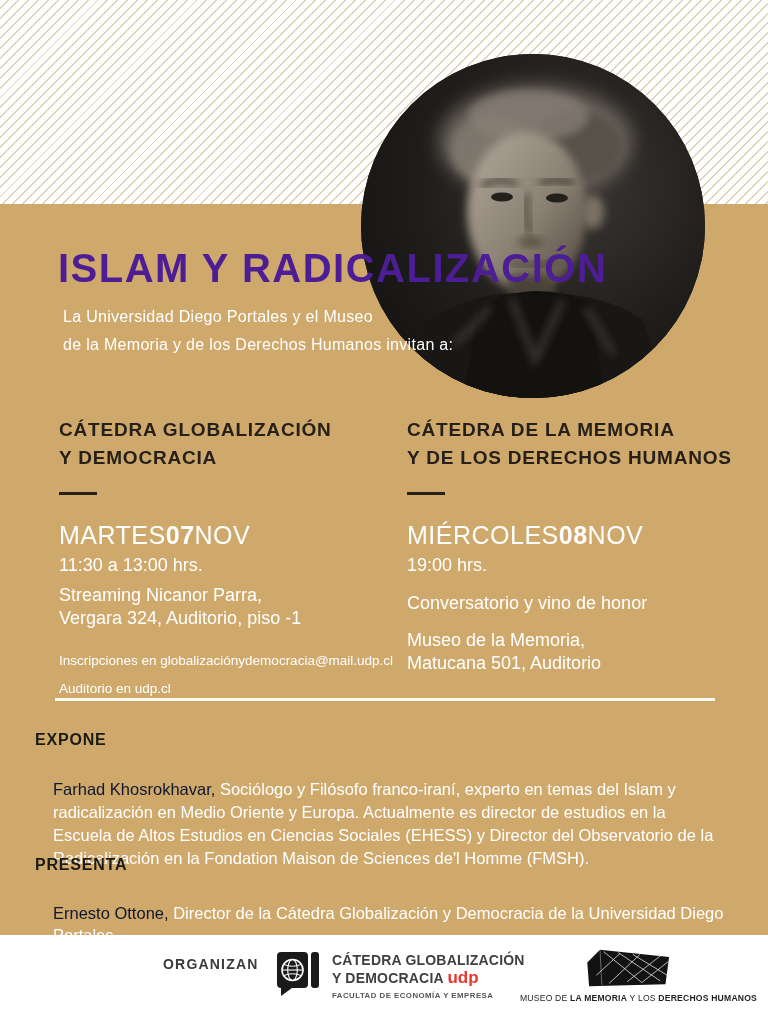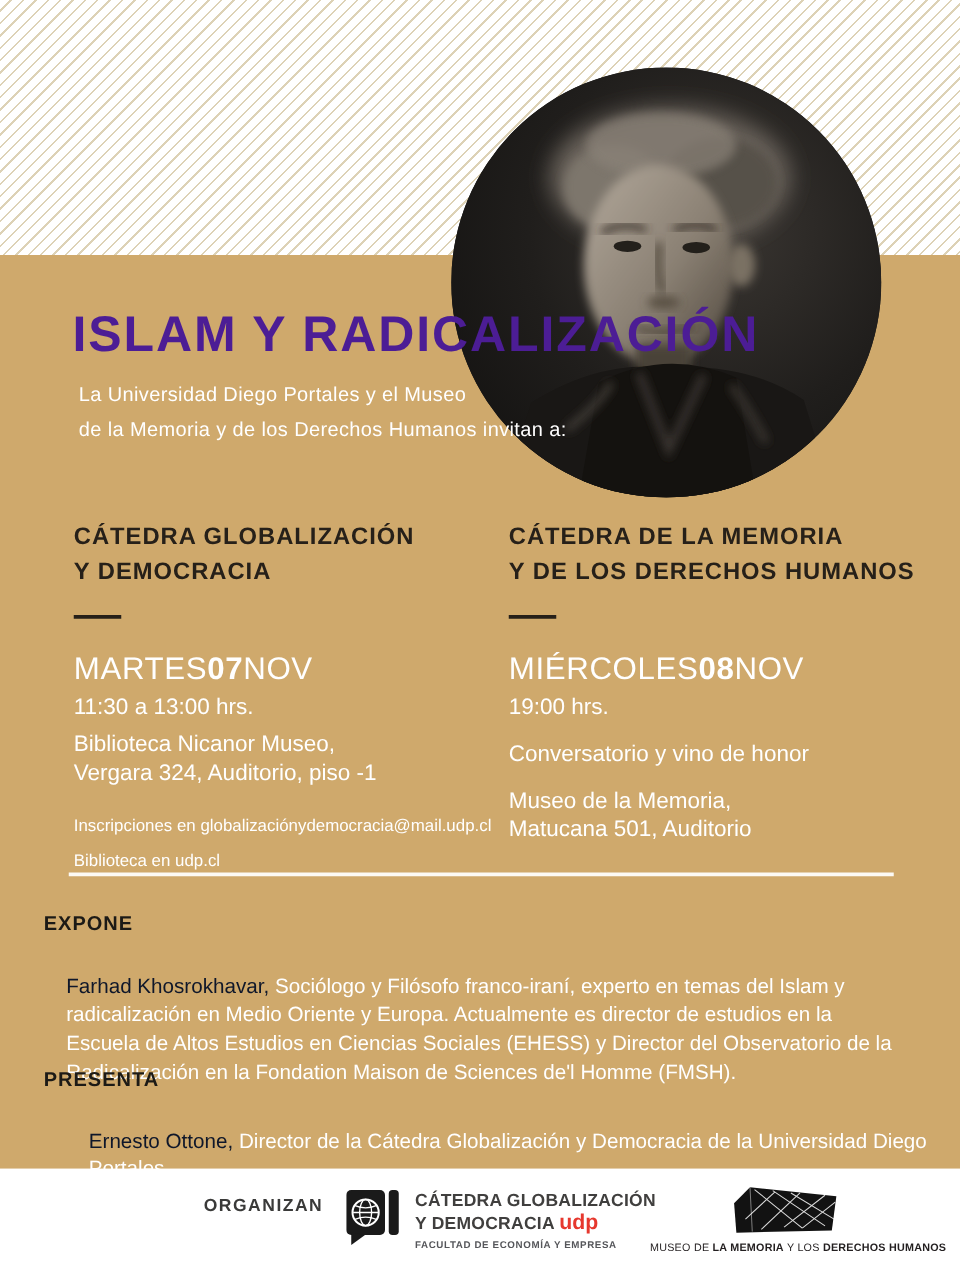--- a/index.html
+++ b/index.html
@@ -67,21 +67,21 @@
     color:#1c1a16;font-size:16px;font-weight:700;letter-spacing:0.8px;
   }
   .expone-heading{top:731px;}
   .presenta-heading{top:856px;}
   .bio{
     position:absolute;left:53px;top:761px;width:662px;z-index:3;
     color:#ffffff;font-size:16.5px;line-height:23px;
   }
   .bio .bold-name,.presenta-line .bold-name{color:#0f172a;font-weight:400;}
   .presenta-line{
-    position:absolute;left:71px;top:885px;width:680px;z-index:3;
+    position:absolute;left:53px;top:885px;width:680px;z-index:3;
     color:#ffffff;font-size:16.5px;line-height:22px;
   }
   
   .footer{position:absolute;left:0;top:935px;width:768px;height:102px;background:#ffffff;}
   .organizan{
     position:absolute;left:163px;top:21px;
     color:#3a3a39;font-size:14px;font-weight:700;letter-spacing:1.2px;
   }
   .catedra-logo{position:absolute;left:277px;top:15px;display:flex;}
   .catedra-icon{width:46px;height:46px;margin-right:9px;}
@@ -156,25 +156,25 @@
 
   <div class="col col-left">
     <h2 class="chair">
       <span>CÁTEDRA GLOBALIZACIÓN</span>
       <span>Y DEMOCRACIA</span>
     </h2>
     <div class="dash"></div>
     <div class="dayline"><span class="thin">MARTES</span><span class="num">07</span><span class="thin">NOV</span></div>
     <div class="time">11:30 a 13:00 hrs.</div>
     <div class="venue">
-      <span>Biblioteca Nicanor Museo,</span>
+      <span>Streaming Nicanor Parra,</span>
       <span>Vergara 324, Auditorio, piso -1</span>
     </div>
     <div class="note1">Inscripciones en globalizaciónydemocracia@mail.udp.cl</div>
-    <div class="note2">Biblioteca en udp.cl</div>
+    <div class="note2">Auditorio en udp.cl</div>
   </div>
 
   <div class="col col-right">
     <h2 class="chair">
       <span>CÁTEDRA DE LA MEMORIA</span>
       <span>Y DE LOS DERECHOS HUMANOS</span>
     </h2>
     <div class="dash"></div>
     <div class="dayline"><span class="thin">MIÉRCOLES</span><span class="num">08</span><span class="thin">NOV</span></div>
     <div class="time">19:00 hrs.</div>

